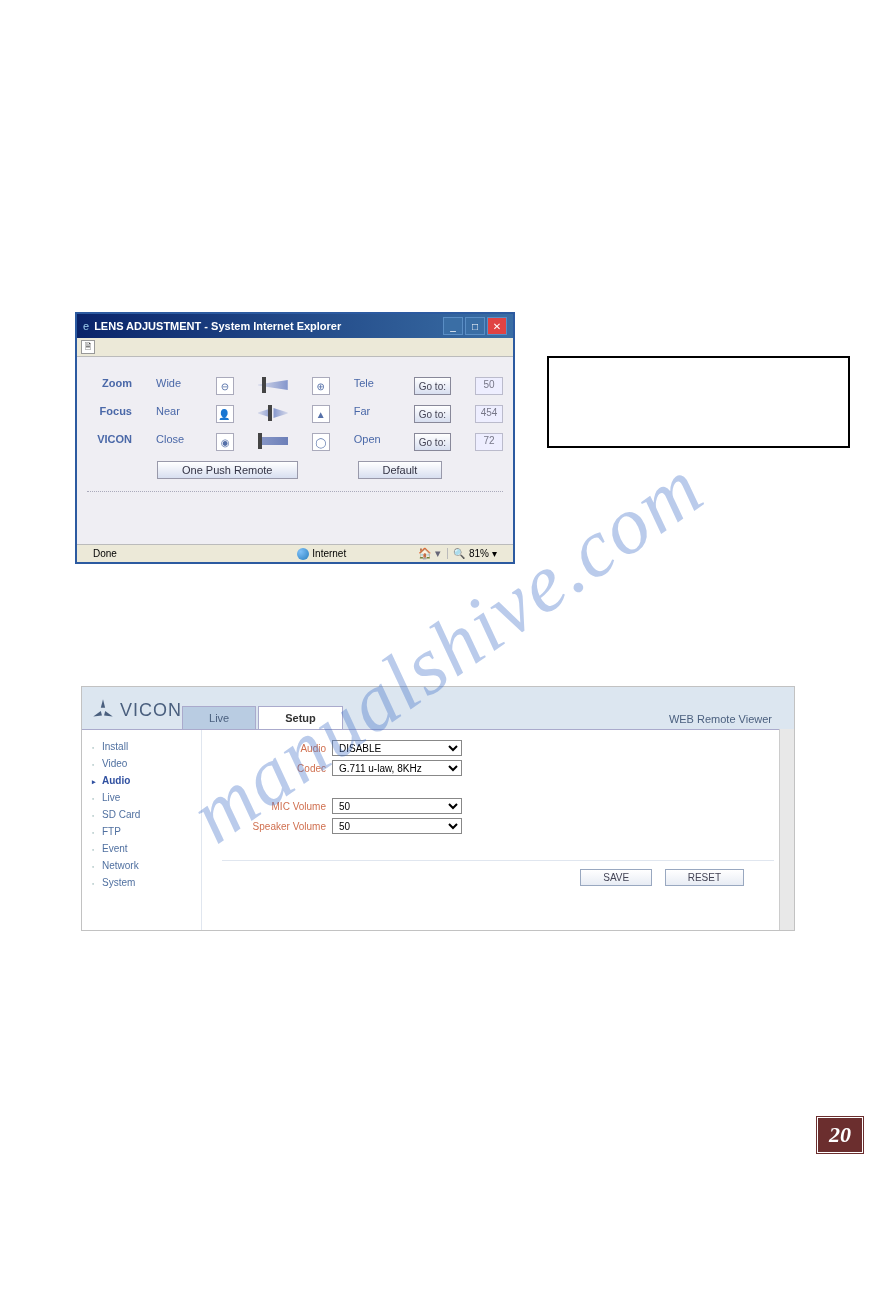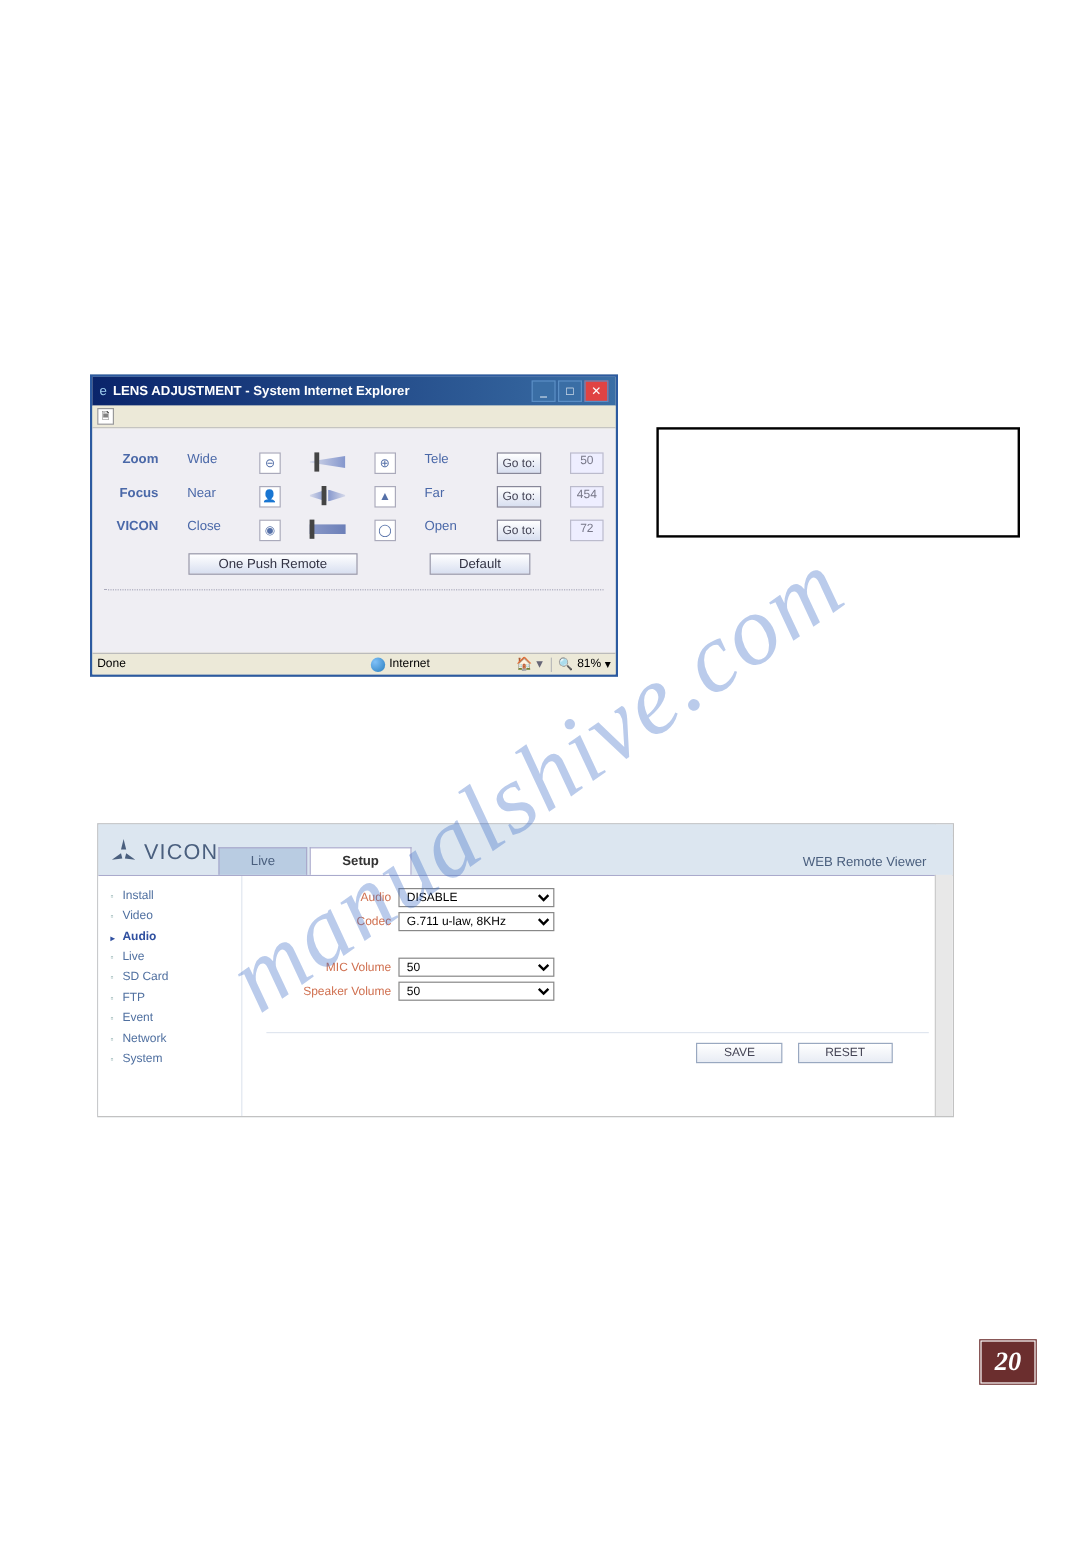--- a/index.html
+++ b/index.html
@@ -174,21 +174,21 @@
 .dotted-sep {
   margin-top: 12px;
   border-top: 1px dotted #aab;
 }
 .ie-status {
   background: #ece9d8;
   border-top: 1px solid #bbb;
   display: flex;
   align-items: center;
   font-size: 10px;
-  padding: 2px 4px;
+  padding: 2px 16px;
   gap: 6px;
 }
 .ie-status .done { flex: 1; }
 .ie-status .zone {
   display: flex; align-items: center; gap: 3px;
 }
 .globe {
   width: 12px; height: 12px;
   border-radius: 50%;
   background: radial-gradient(circle at 30% 30%, #7fc0f8, #2a7fbf);

